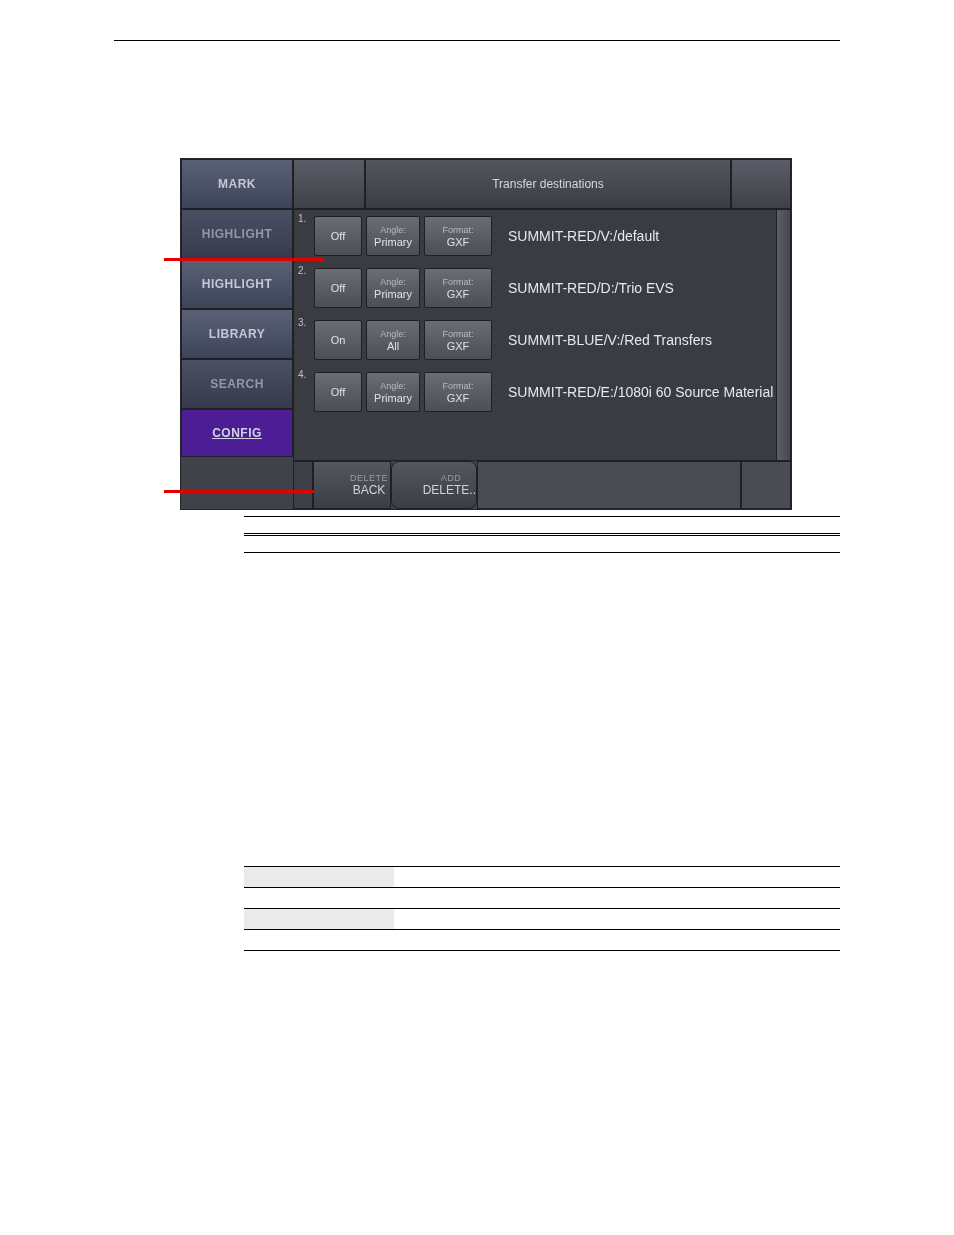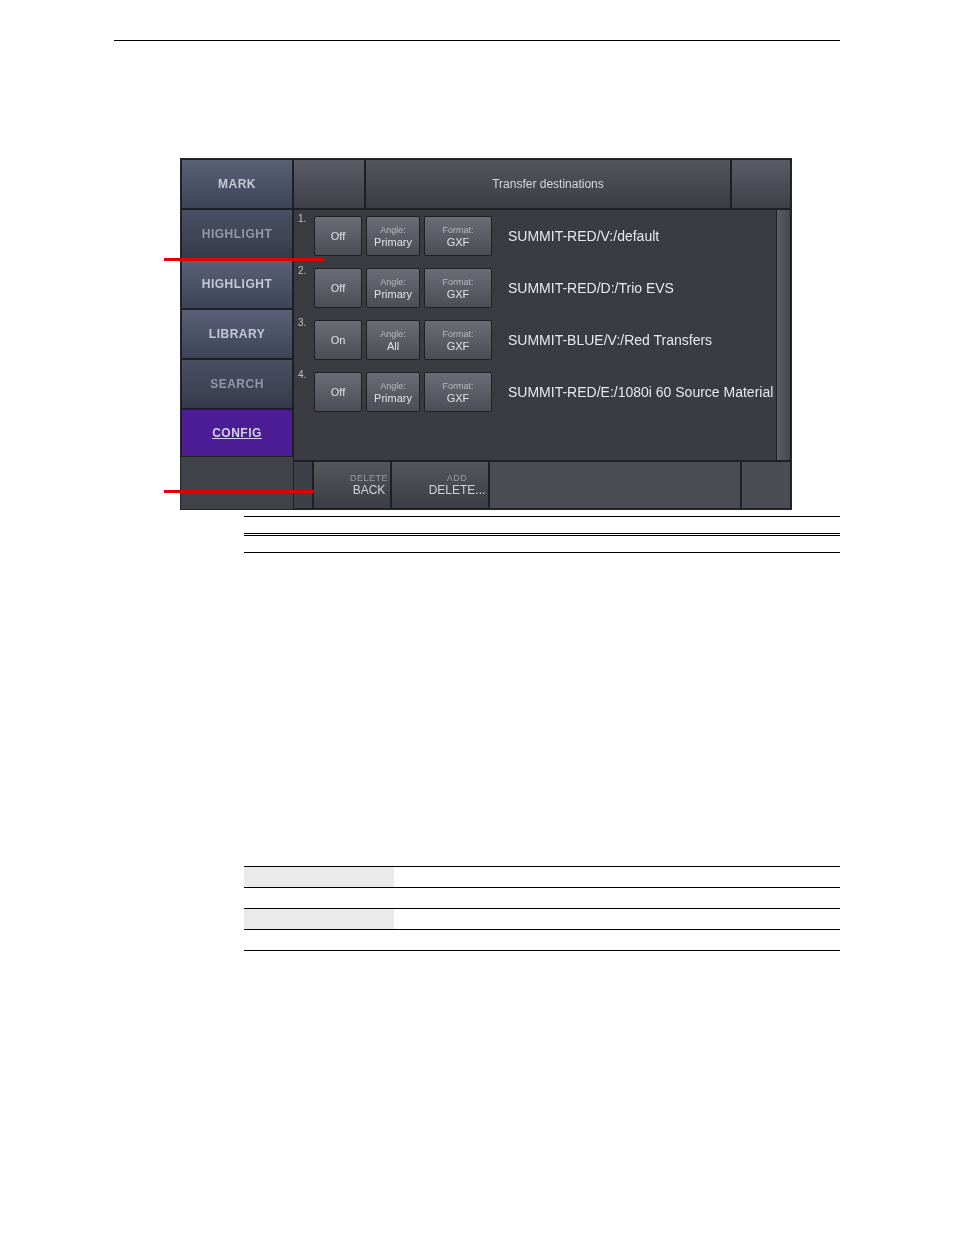--- a/index.html
+++ b/index.html
@@ -159,21 +159,21 @@
     flex-direction: column;
     align-items: center;
     justify-content: center;
     color: #d0d2d8;
     cursor: pointer;
     padding-left: 34px;
   }
   .footer-btn .small { font-size: 9px; color: #9a9ca4; letter-spacing: 0.5px; }
   .footer-btn .big { font-size: 12px; }
   .fb-delete { width: 78px; }
-  .fb-browse { width: 98px; }
+  .fb-browse { width: 86px; border-radius: 8px; }
   .footer .frest { flex: 1; background: #4a4c54; border: 1px solid #1f2026; }
   .footer .fend { width: 50px; background: #4a4c54; border: 1px solid #1f2026; }
 
   .redline {
     position: absolute;
     height: 3px;
     background: #e30000;
   }
 
   .doc-table-wrap {

